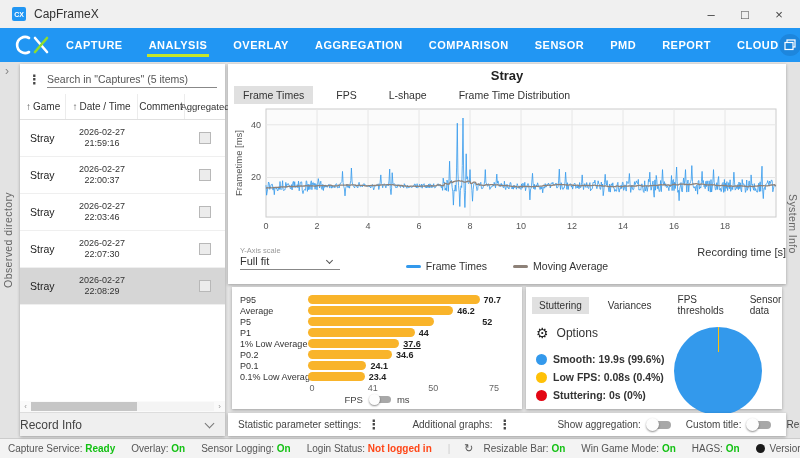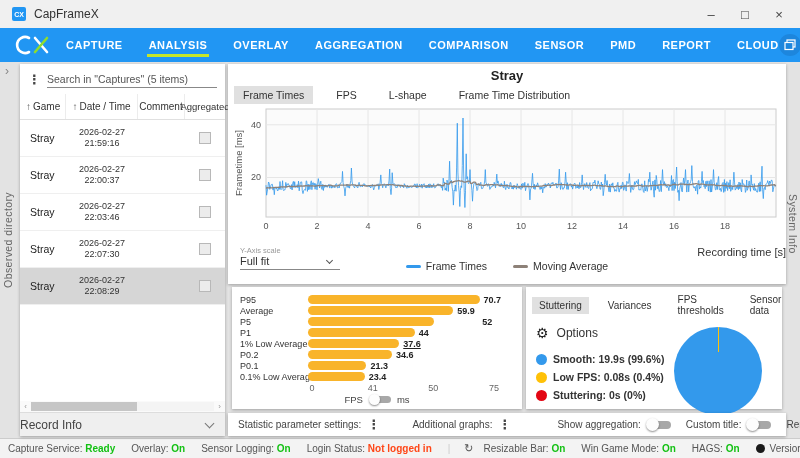--- a/index.html
+++ b/index.html
@@ -336,21 +336,21 @@
               <div class="bar-label">P95</div>
               <div class="bar-track">
                 <div class="bar-fill" style="width: 94.2667%; background: rgb(249, 180, 42);"></div>
                 <span class="bar-value" style="left: calc(94.2667% + 4px);">70.7</span>
               </div>
             </div>
             <div class="bar-row">
               <div class="bar-label">Average</div>
               <div class="bar-track">
                 <div class="bar-fill" style="width: 79.8667%; background: rgb(249, 180, 42);"></div>
-                <span class="bar-value" style="left: calc(79.8667% + 4px);">59.9</span>
+                <span class="bar-value" style="left: calc(79.8667% + 4px);">46.2</span>
               </div>
             </div>
             <div class="bar-row">
               <div class="bar-label">P5</div>
               <div class="bar-track">
                 <div class="bar-fill" style="width: 69.3333%; background: rgb(249, 180, 42);"></div>
                 <span class="bar-value" style="left: calc(69.3333% + 4px); padding-left: 44px;">52</span>
               </div>
             </div>
             <div class="bar-row">
@@ -371,21 +371,21 @@
               <div class="bar-label">P0.2</div>
               <div class="bar-track">
                 <div class="bar-fill" style="width: 46.1333%; background: rgb(249, 180, 42);"></div>
                 <span class="bar-value" style="left: calc(46.1333% + 4px);">34.6</span>
               </div>
             </div>
             <div class="bar-row">
               <div class="bar-label">P0.1</div>
               <div class="bar-track">
                 <div class="bar-fill" style="width: 32.1333%; background: rgb(249, 180, 42);"></div>
-                <span class="bar-value" style="left: calc(32.1333% + 4px);">21.3</span>
+                <span class="bar-value" style="left: calc(32.1333% + 4px);">24.1</span>
               </div>
             </div>
             <div class="bar-row">
               <div class="bar-label">0.1% Low Average</div>
               <div class="bar-track">
                 <div class="bar-fill" style="width: 31.2%; background: rgb(249, 180, 42);"></div>
                 <span class="bar-value" style="left: calc(31.2% + 4px);">23.4</span>
               </div>
             </div>
           </div>

